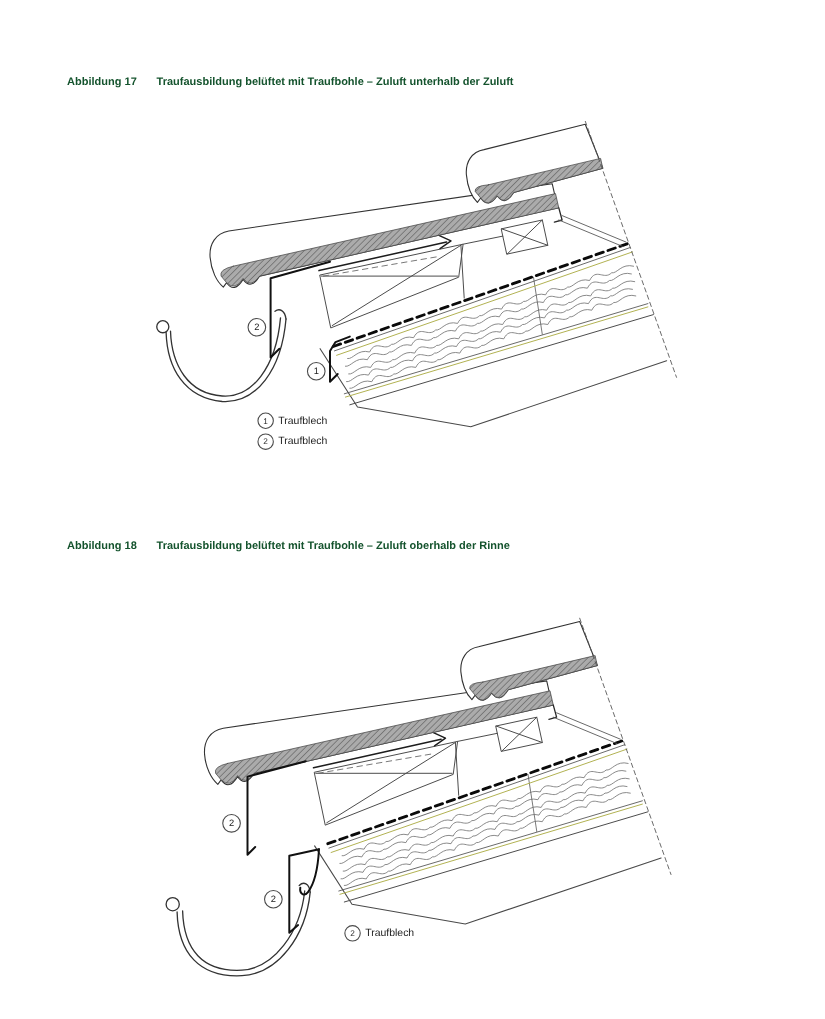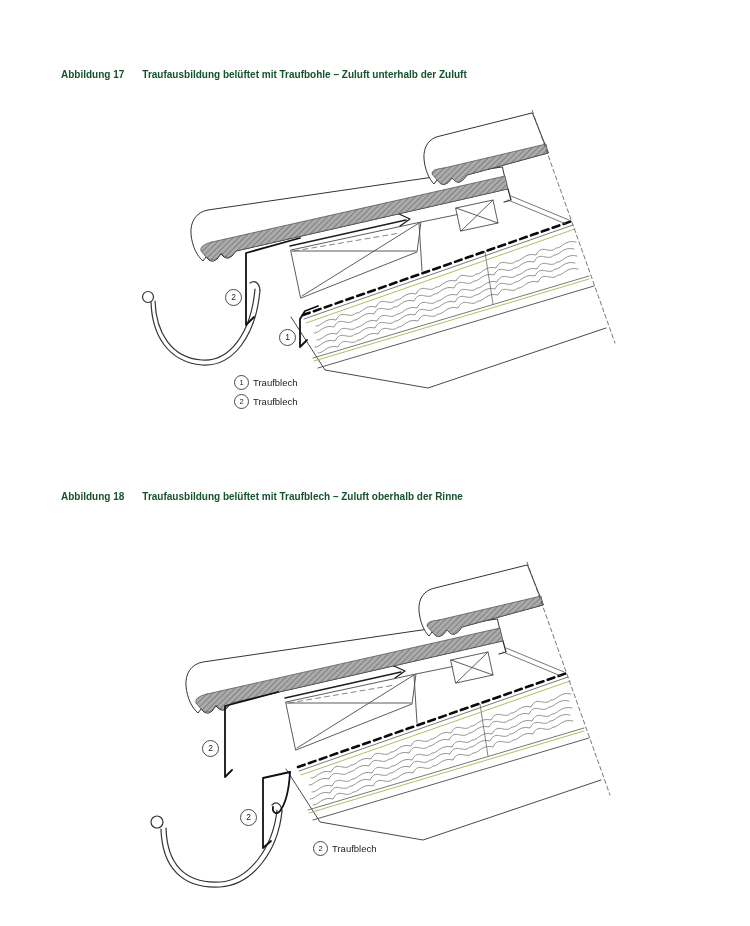--- a/index.html
+++ b/index.html
@@ -129,21 +129,21 @@
       </div>
       <div class="legend-row">
         <span class="legend-num">2</span>
         <span class="legend-text">Traufblech</span>
       </div>
     </div>
   </div>
 
   <div class="caption" style="top:491px;">
     <span class="cap-label">Abbildung 18</span>
-    <span class="cap-title">Traufausbildung belüftet mit Traufblech – Zuluft oberhalb der Rinne</span>
+    <span class="cap-title">Traufausbildung belüftet mit Traufbohle – Zuluft oberhalb der Rinne</span>
   </div>
 
   <div class="fig" style="left:128px;top:530px;width:500px;height:375px;">
     <svg width="500" height="375" viewBox="0 0 500 375">
       <use href="#roof-assembly" transform="translate(-5,32)"></use>
       <g fill="none" stroke-linecap="round" stroke-linejoin="round">
 
         <g stroke="#333" stroke-width="1.2">
           <circle cx="29" cy="292" r="6"></circle>
           <path d="M 33,299 C 34,336 53,359 92,357 C 125,355 150,321 154,281"></path>

